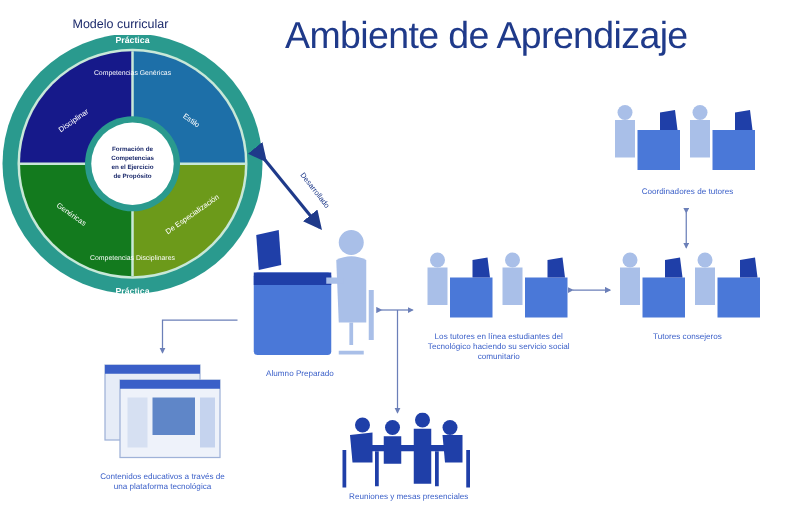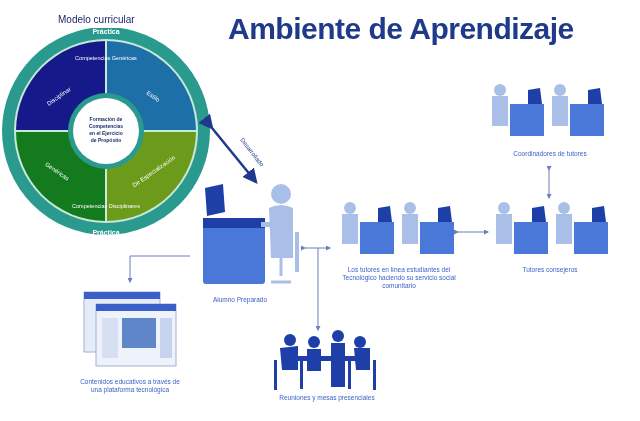--- a/index.html
+++ b/index.html
@@ -1,18 +1,18 @@
 <!DOCTYPE html>
 <html><head>
 <meta charset="utf-8">
 <style>
   html, body { margin:0; padding:0; }
   body { width:640px; height:421px; background:#ffffff; position:relative; overflow:hidden; font-family:"DejaVu Sans", sans-serif; }
   .abs { position:absolute; }
-  .title { left:228px; top:12px; font-size:30px; font-weight:bold; color:#1f3a8a; letter-spacing:-0.5px; font-family:"Liberation Sans", sans-serif; }
+  .title { left:228px; top:12px; font-size:30px; font-weight:normal; color:#1f3a8a; letter-spacing:-0.5px; font-family:"Liberation Sans", sans-serif; }
   .model-label { left:58px; top:14px; font-size:10px; color:#1c2a6b; font-family:"Liberation Sans", sans-serif; }
   .cap { font-size:6.5px; color:#3a5fc8; text-align:center; line-height:8px; font-family:"Liberation Sans", sans-serif; }
   svg text { font-family:"Liberation Sans", sans-serif; }
 </style>
 </head>
 <body>
 
 <div class="abs title">Ambiente de Aprendizaje</div>
 <div class="abs model-label">Modelo curricular</div>
 

